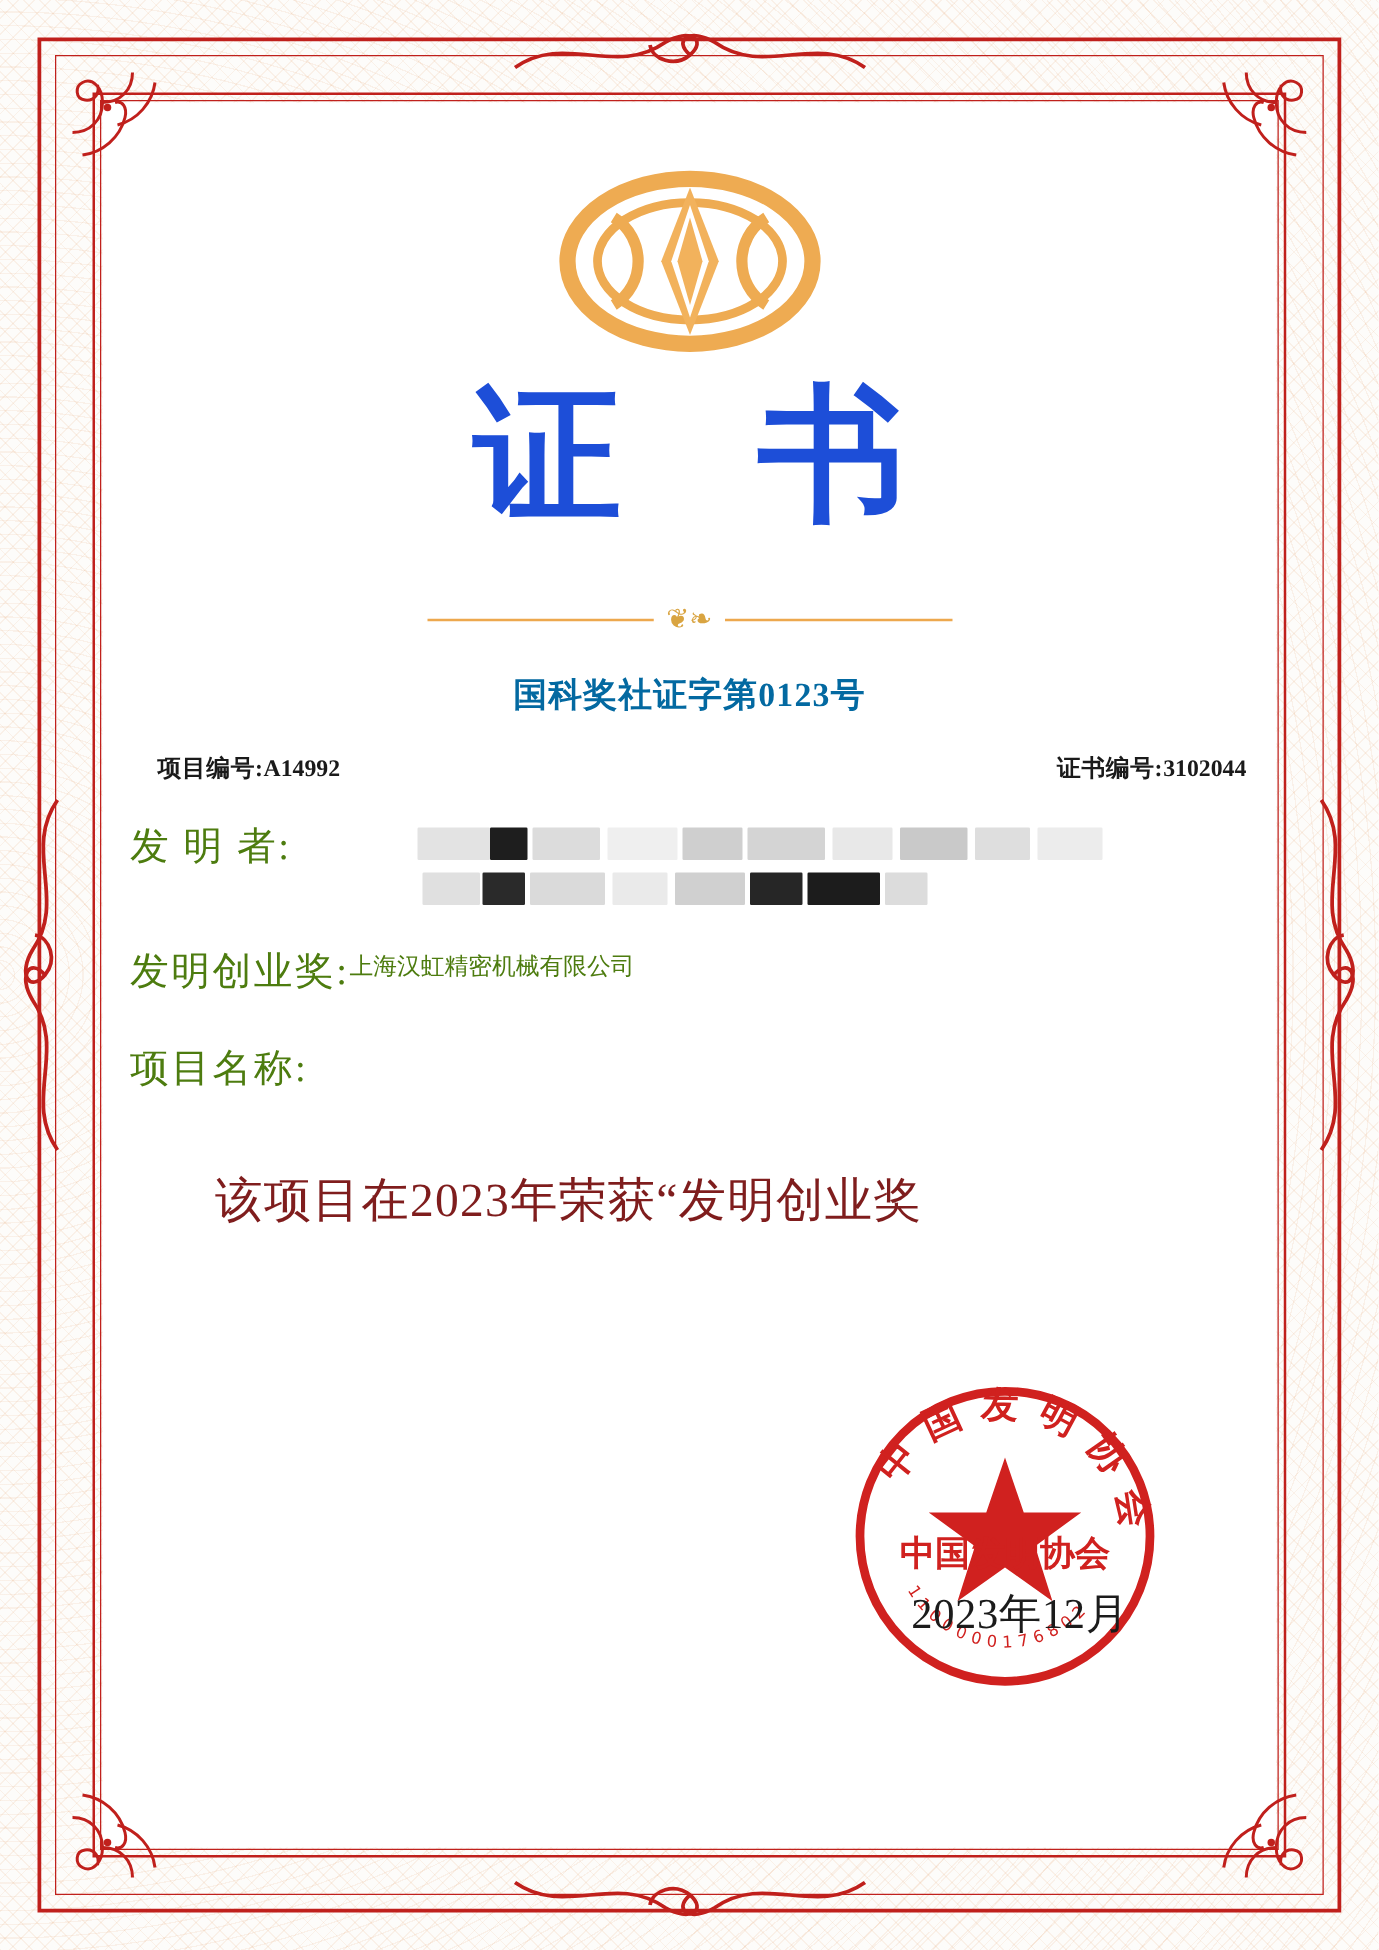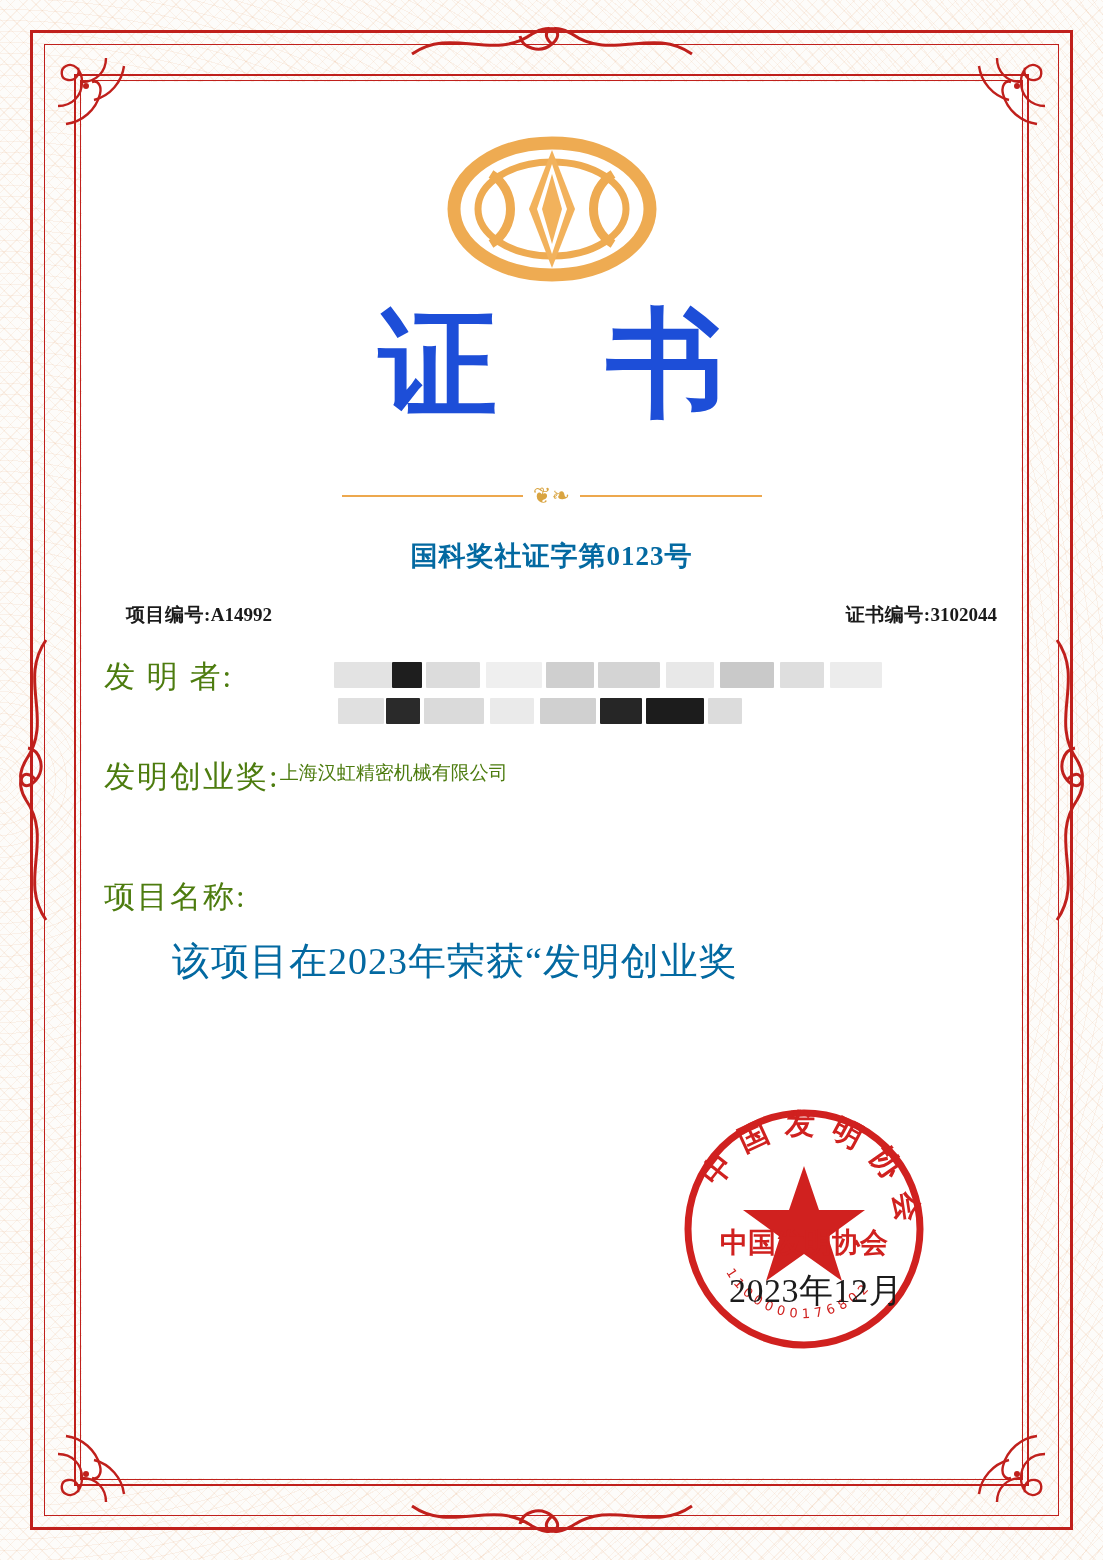--- a/index.html
+++ b/index.html
@@ -174,21 +174,21 @@
     font-family: "Liberation Serif", "DejaVu Serif", serif;
   }
   .field .value {
     font-size: 19px;
     padding-top: 4px;
     letter-spacing: 0px;
   }
 
   .field-inventor { top: 560px; }
   .field-unit     { top: 660px; }
-  .field-project  { top: 780px; align-items: flex-end; }
+  .field-project  { top: 738px; align-items: flex-end; }
 
   .label-spaced { letter-spacing: 14px; }
 
   
   .redacted {
     position: absolute;
     top: 562px;
     left: 238px;
     width: 580px;
     height: 72px;
@@ -198,21 +198,21 @@
     border-radius: 1px;
   }
 
   .citation {
     position: absolute;
     top: 830px;
     left: 4px;
     right: 0;
     font-size: 38px;
     line-height: 1.85;
-    color: #0369a1;
+    color: #7f1d1d;
     letter-spacing: 1px;
   }
   .citation .indent { display: inline-block; width: 72px; }
   .citation .grade {
     font-size: 52px;
     font-weight: bold;
     font-family: "DejaVu Sans", "Liberation Sans", sans-serif;
     padding: 0 10px;
     vertical-align: -4px;
   }

